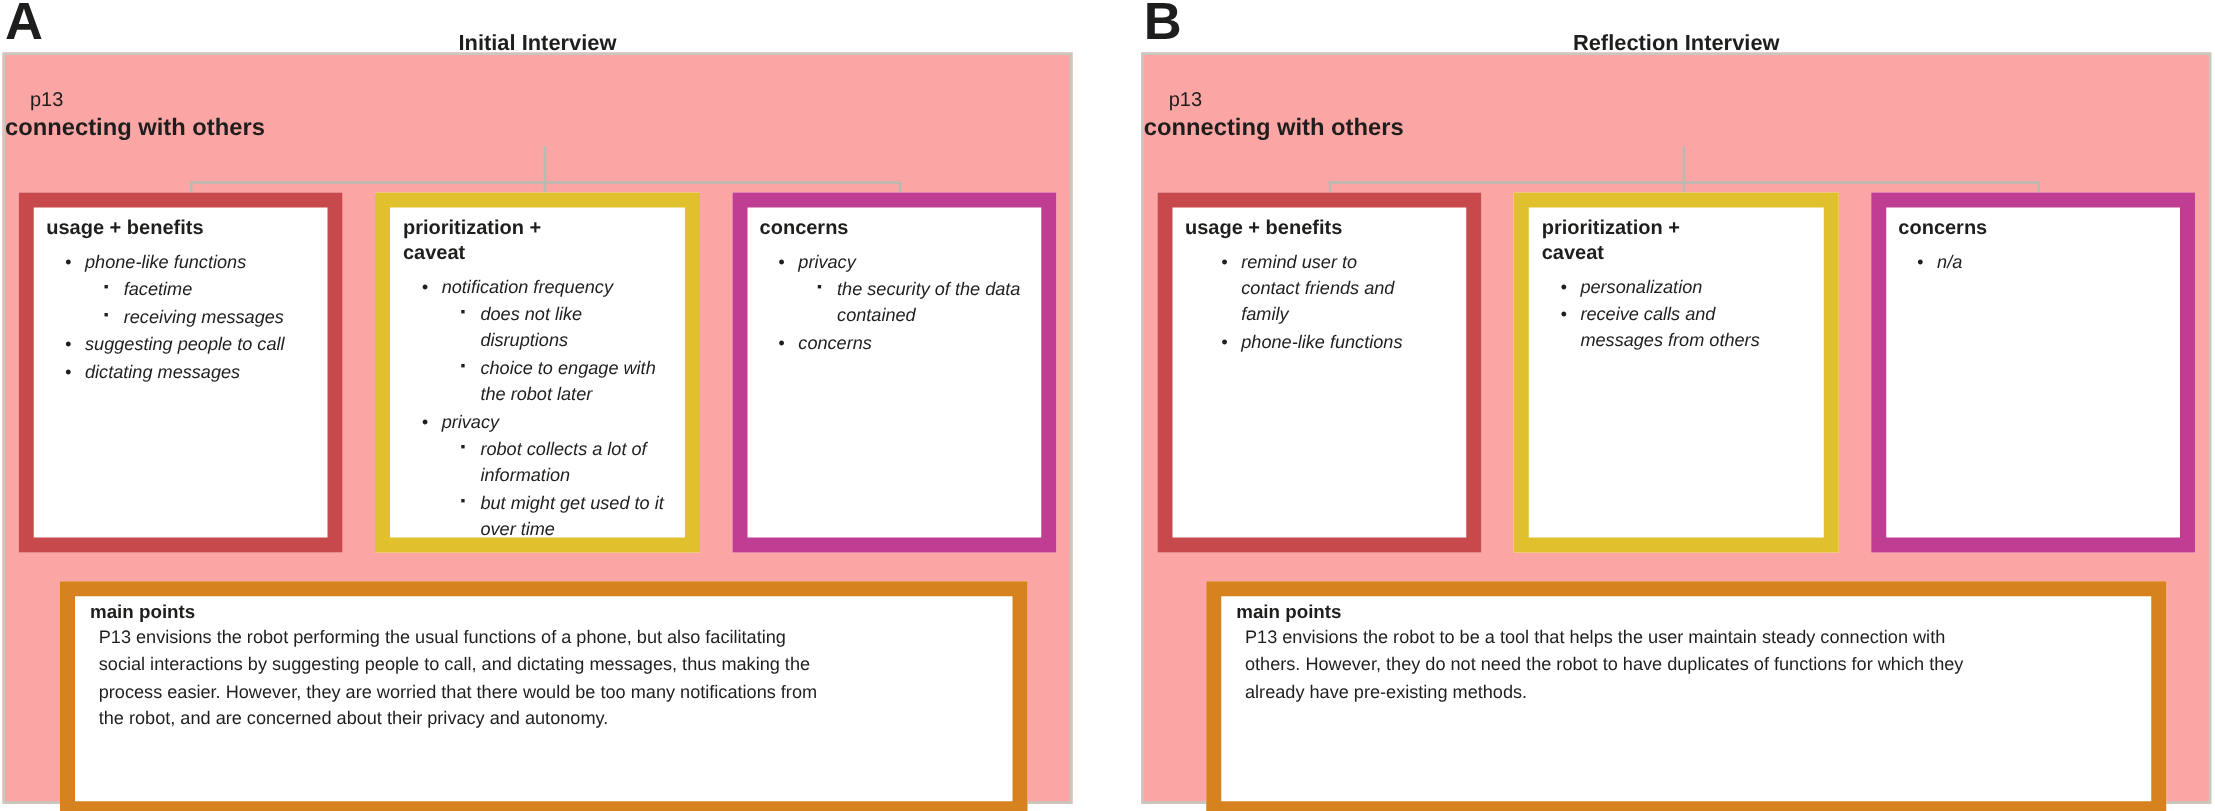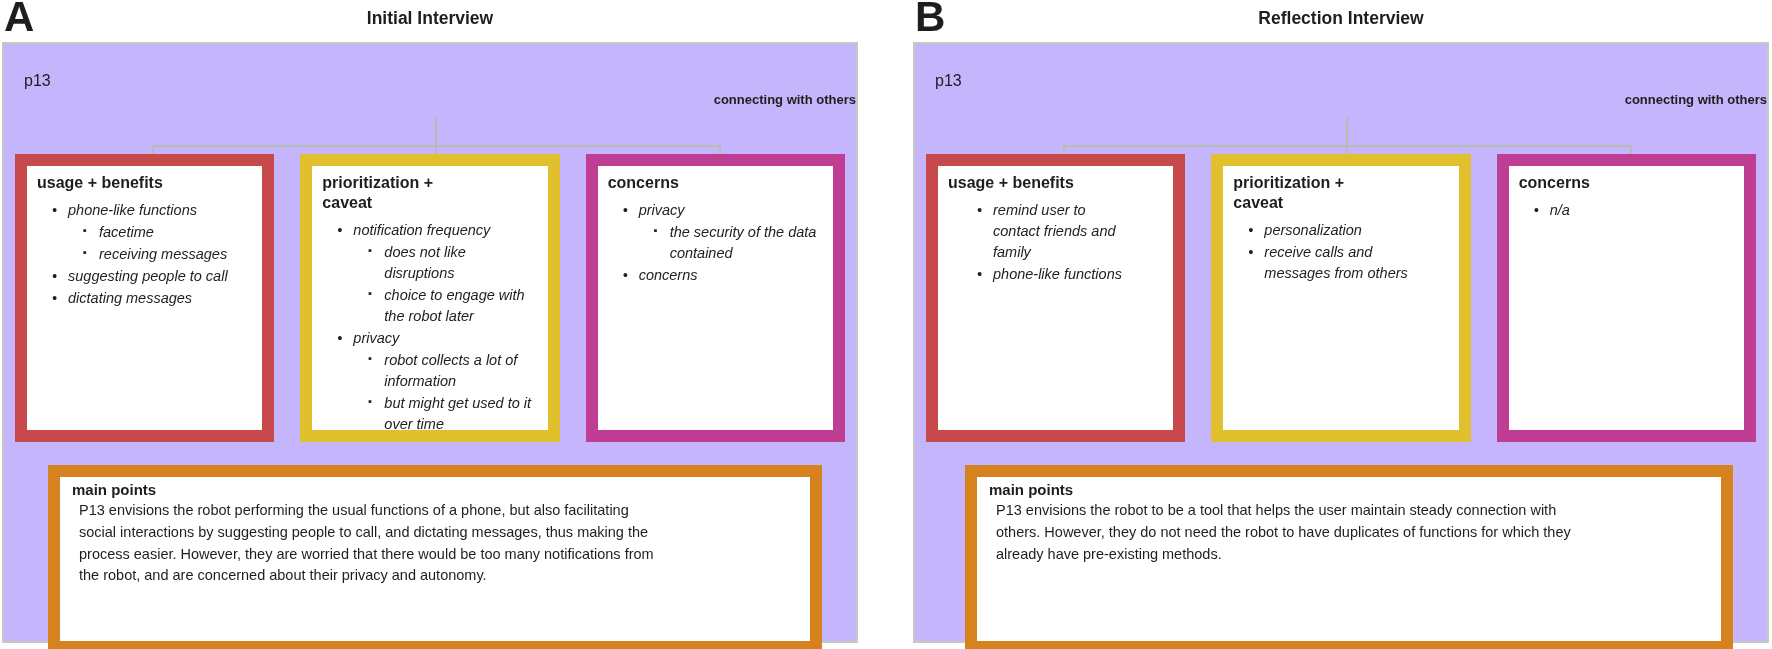--- a/index.html
+++ b/index.html
@@ -1,24 +1,24 @@
 <!DOCTYPE html>
 <html style="--red: #c7494b; --yellow: #e1c02d; --magenta: #bf3d92; --orange: #d6821e; --frame: #c6c9bf; --line: #b7bbb0; --text: #1e1e1c;"><head>
 <meta charset="utf-8">
 <style>
   html,body{margin:0;padding:0;background:#ffffff;font-family:"Liberation Sans","DejaVu Sans",sans-serif;color:var(--text,#1e1e1c);}
   body{width:1772px;height:649px;overflow:hidden;}
   .figure{display:flex;gap:55px;padding:0 2px;}
   .panel-col{flex:0 0 856px;width:856px;}
   .panel-head{position:relative;height:42px;}
   .panel-letter{position:absolute;left:2px;top:-4px;font-size:42px;line-height:1;font-weight:bold;letter-spacing:-1px;}
-  .panel-title{text-align:center;font-weight:bold;font-size:17.5px;padding-top:8px;}
-  .panel{position:relative;height:601px;border:2px solid var(--frame,#c6c9bf);box-sizing:border-box;background:#c4b5fd;}
+  .panel-title{text-align:center;font-weight:bold;font-size:17.5px;padding-top:24px;}
+  .panel{position:relative;height:601px;border:2px solid var(--frame,#c6c9bf);box-sizing:border-box;background:#fca5a5;}
   .participant{position:absolute;top:28px;left:20px;font-size:16px;}
-  .root-label{position:absolute;top:48px;left:0;width:100%;text-align:right;font-weight:bold;font-size:13px;}
+  .root-label{position:absolute;top:48px;left:0;width:100%;text-align:left;font-weight:bold;font-size:19px;}
   
   .connector{position:absolute;top:73px;left:0;right:0;height:37px;}
   .cline{position:absolute;background:var(--line,#b7bbb0);}
   .c-stem{left:50.6%;top:0;width:2px;height:28px;}
   .c-bar{left:17.4%;width:66.6%;top:28px;height:2px;}
   .c-drop-l{left:17.4%;top:28px;width:2px;height:9px;}
   .c-drop-m{left:50.6%;top:28px;width:2px;height:9px;}
   .c-drop-r{left:83.9%;top:28px;width:2px;height:9px;}
   
   .boxes{position:absolute;top:110px;left:11px;right:11px;display:flex;gap:26px;}

